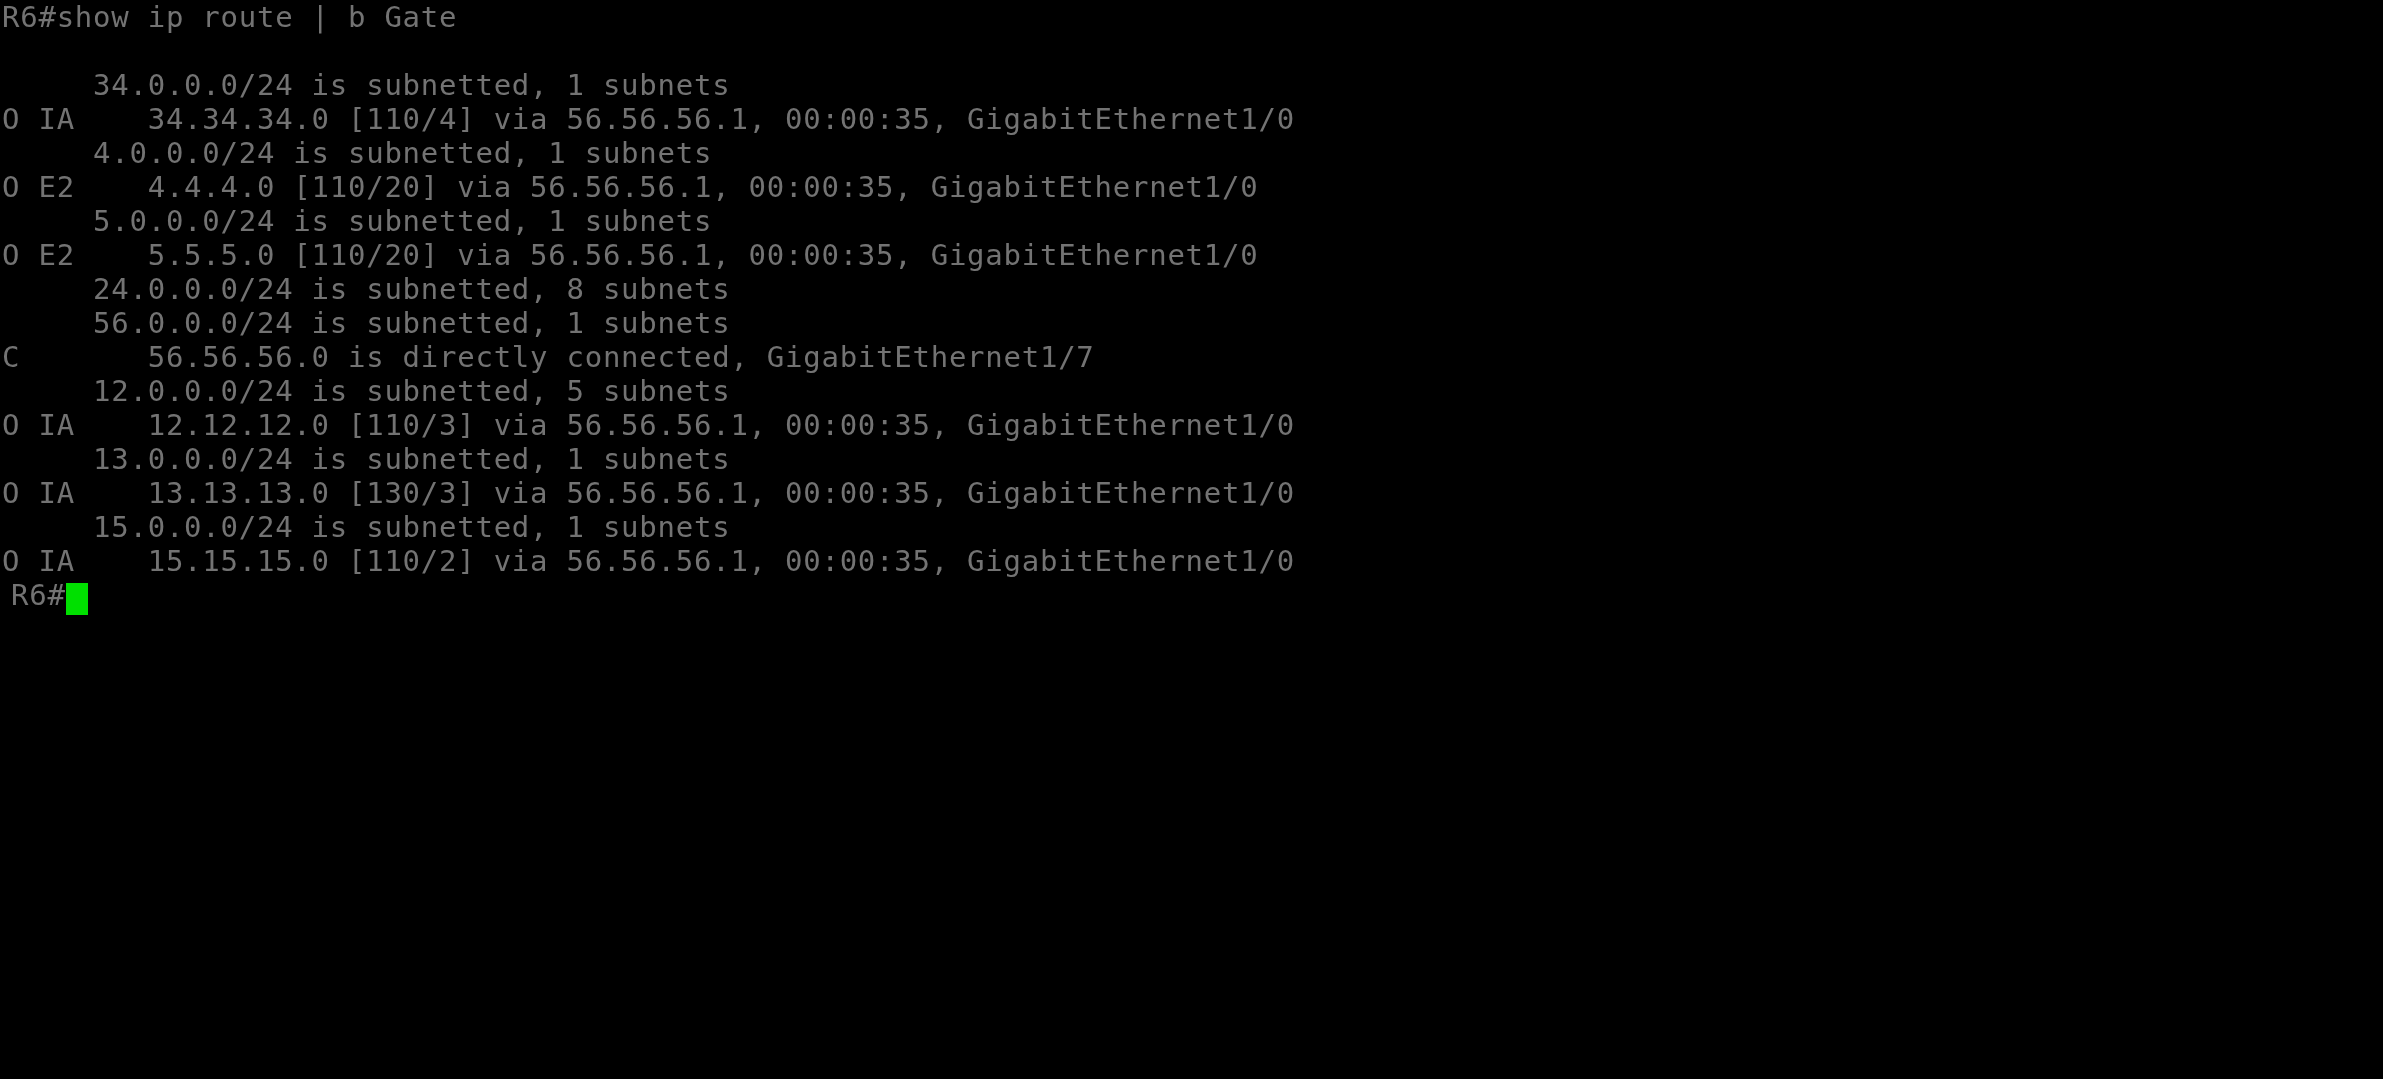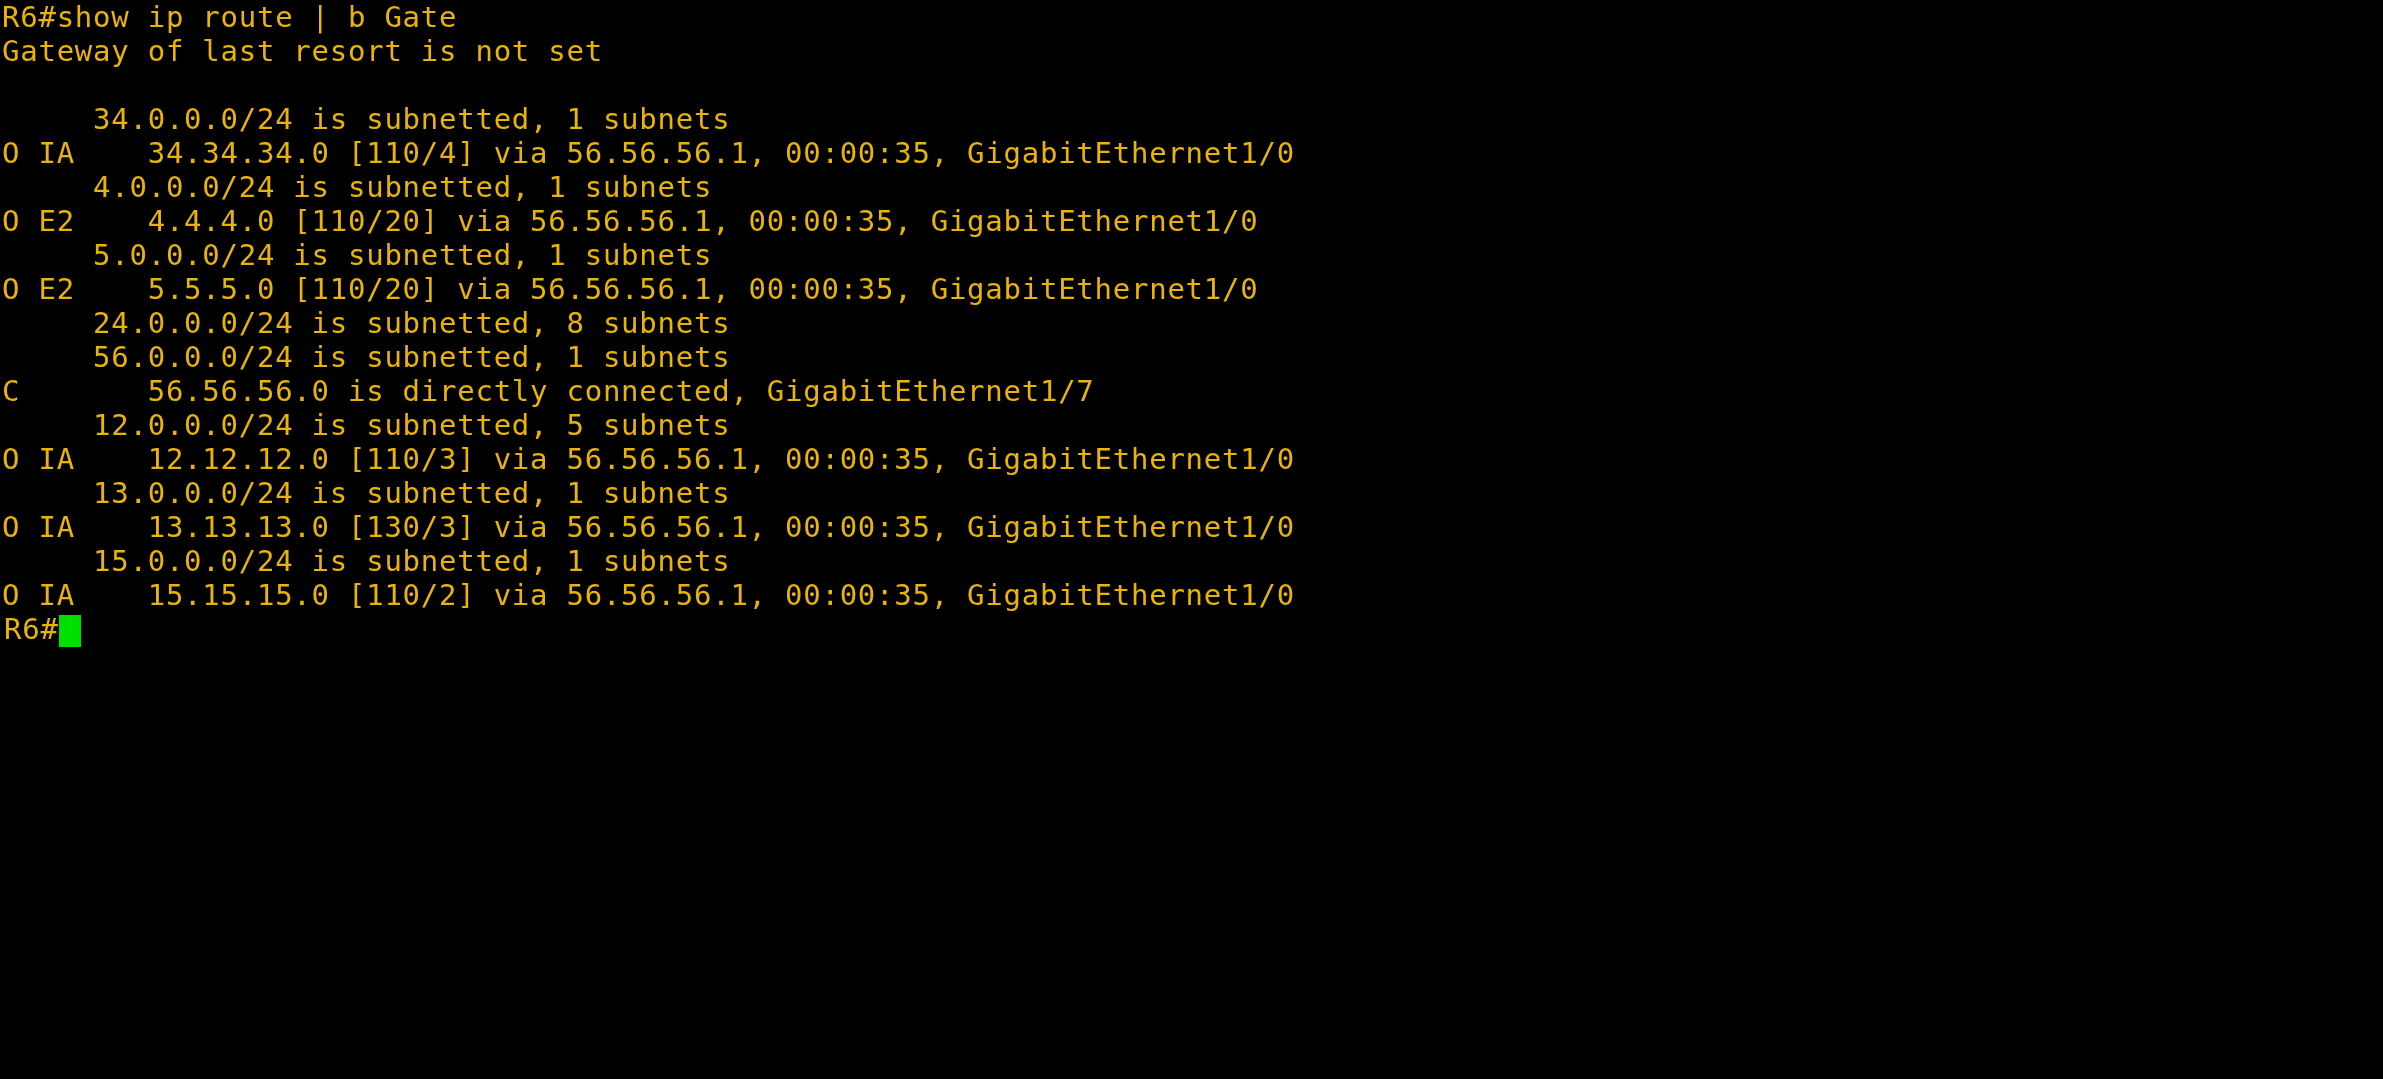--- a/index.html
+++ b/index.html
@@ -10,21 +10,21 @@
   }
   body {
     width: 2383px;
     height: 1079px;
     overflow: hidden;
   }
   #terminal {
     width: 2383px;
     height: 1078px;
     background: #000000;
-    color: #eab308;
+    color: #737373;
     font-family: "DejaVu Sans Mono", "Liberation Mono", monospace;
     font-size: 29px;
     line-height: 34px;
     letter-spacing: 0.75px;
     padding: 0;
     box-sizing: border-box;
     position: relative;
     overflow: hidden;
   }
   .line {
@@ -35,41 +35,40 @@
     padding-left: 2px;
   }
   .line.blank {
     height: 34px;
   }
   .prompt-line {
     white-space: pre;
     height: 34px;
     line-height: 34px;
     display: flex;
-    align-items: flex-start;
-    padding-left: 4px;
+    align-items: flex-end;
+    padding-left: 11px;
   }
   .cursor-block {
     display: inline-block;
     width: 22px;
     height: 32px;
     background: #00e000;
     vertical-align: text-bottom;
     margin-left: 0px;
     position: relative;
     top: 3px;
   }
 </style>
 </head>
 <body>
 
 <div id="terminal">
 
   <div class="line">R6#show ip route | b Gate</div>
-  <div class="line">Gateway of last resort is not set</div>
   <div class="line blank"></div>
 
   <div class="line">     34.0.0.0/24 is subnetted, 1 subnets</div>
   <div class="line">O IA    34.34.34.0 [110/4] via 56.56.56.1, 00:00:35, GigabitEthernet1/0</div>
 
   <div class="line">     4.0.0.0/24 is subnetted, 1 subnets</div>
   <div class="line">O E2    4.4.4.0 [110/20] via 56.56.56.1, 00:00:35, GigabitEthernet1/0</div>
 
   <div class="line">     5.0.0.0/24 is subnetted, 1 subnets</div>
   <div class="line">O E2    5.5.5.0 [110/20] via 56.56.56.1, 00:00:35, GigabitEthernet1/0</div>

